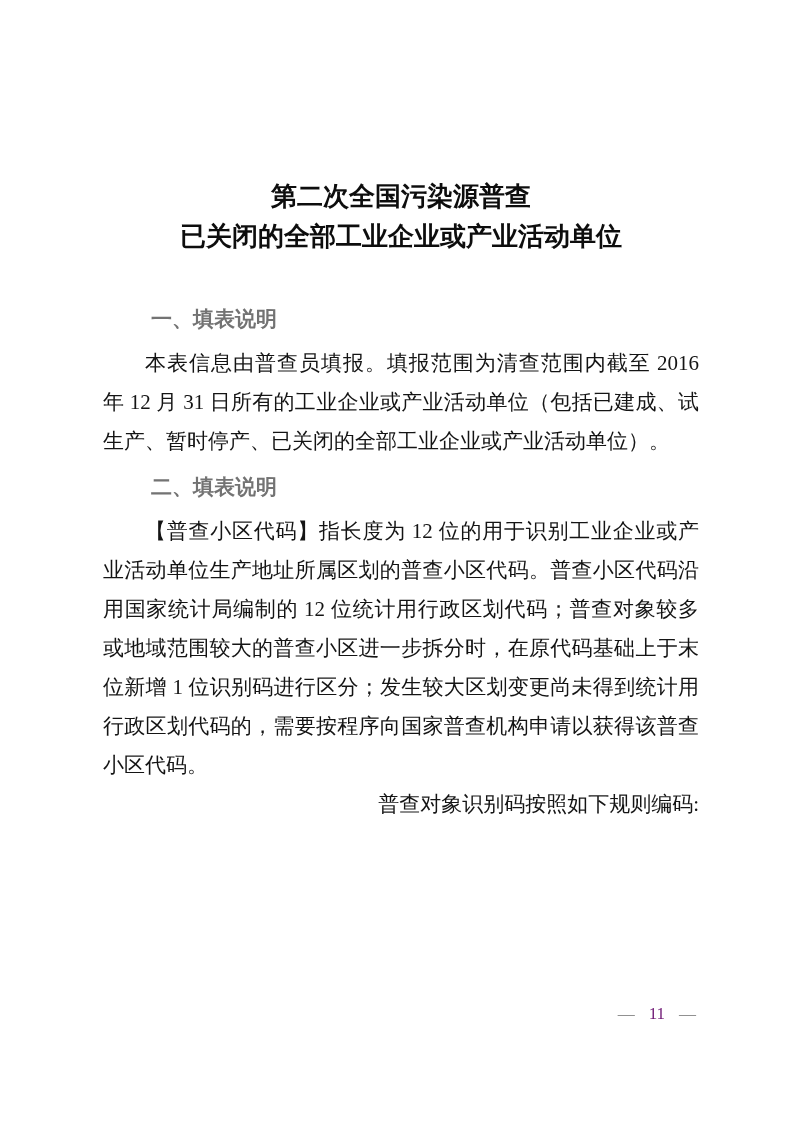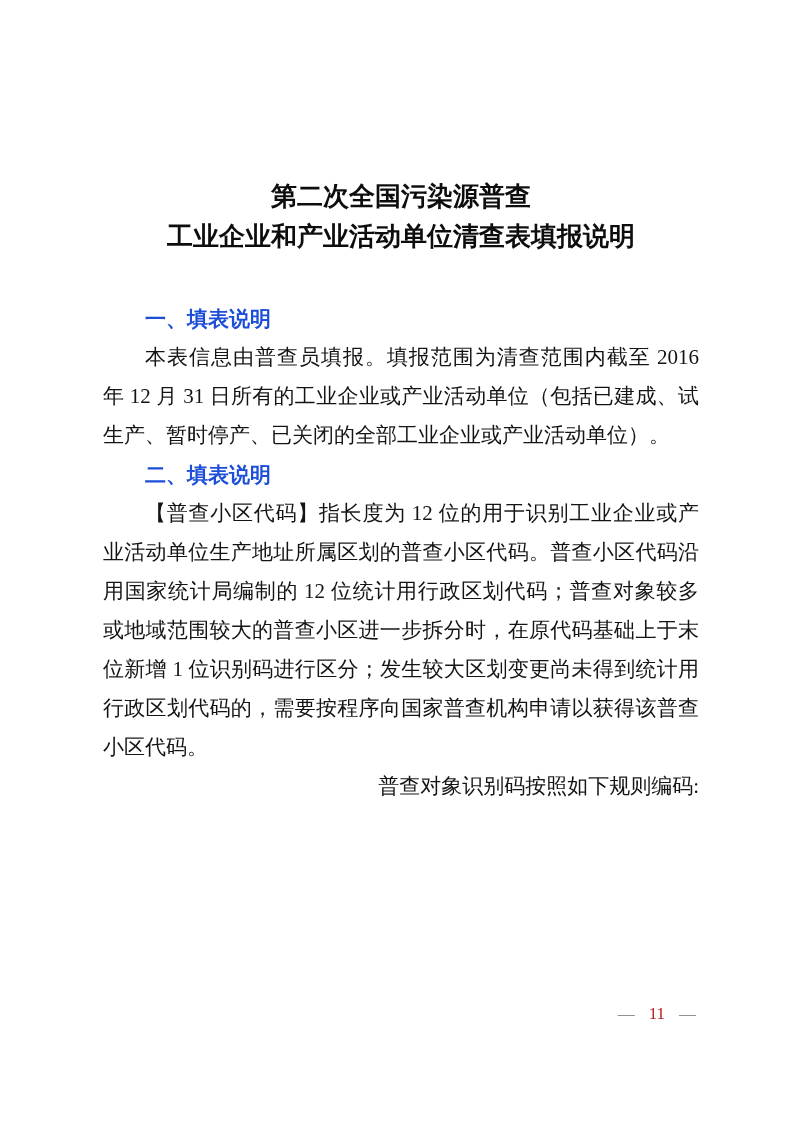--- a/index.html
+++ b/index.html
@@ -30,27 +30,27 @@
     color: #0d0d0d;
   }
   .body-text {
     margin-top: 43px;
     font-family: "Liberation Serif", serif;
     font-size: 21px;
     line-height: 39px;
     color: #141414;
   }
   .body-text .section-heading {
-    margin: 0;
+    margin: 6px;
     font-family: "Liberation Sans", sans-serif;
     font-weight: 700;
     font-size: 21px;
     line-height: 39px;
     text-indent: 2em;
-    color: #1d4ed8;
+    color: #737373;
   }
   .body-text p {
     margin: 0;
     text-indent: 2em;
     text-align: justify;
   }
   .body-text p.no-justify {
     text-align: right;
   }
   .page-footer {
@@ -61,33 +61,33 @@
     align-items: center;
     gap: 14px;
     font-family: "Liberation Serif", serif;
     font-size: 17px;
     line-height: 24px;
   }
   .page-footer .dash {
     color: #7f7f7f;
   }
   .page-footer .pagenum {
-    color: #b91c1c;
+    color: #701a75;
   }
 </style>
 </head>
 <body>
 
 <div class="page">
 
   <div class="content">
 
     <div class="doc-title">
       <div>第二次全国污染源普查</div>
-      <div>工业企业和产业活动单位清查表填报说明</div>
+      <div>已关闭的全部工业企业或产业活动单位</div>
     </div>
 
     <div class="body-text">
       <h2 class="section-heading">一、填表说明</h2>
 
       <p>本表信息由普查员填报。填报范围为清查范围内截至 2016 年 12 月 31 日所有的工业企业或产业活动单位（包括已建成、试生产、暂时停产、已关闭的全部工业企业或产业活动单位）。</p>
 
       <h2 class="section-heading">二、填表说明</h2>
 
       <p>【普查小区代码】指长度为 12 位的用于识别工业企业或产业活动单位生产地址所属区划的普查小区代码。普查小区代码沿用国家统计局编制的 12 位统计用行政区划代码；普查对象较多或地域范围较大的普查小区进一步拆分时，在原代码基础上于末位新增 1 位识别码进行区分；发生较大区划变更尚未得到统计用行政区划代码的，需要按程序向国家普查机构申请以获得该普查小区代码。</p>

